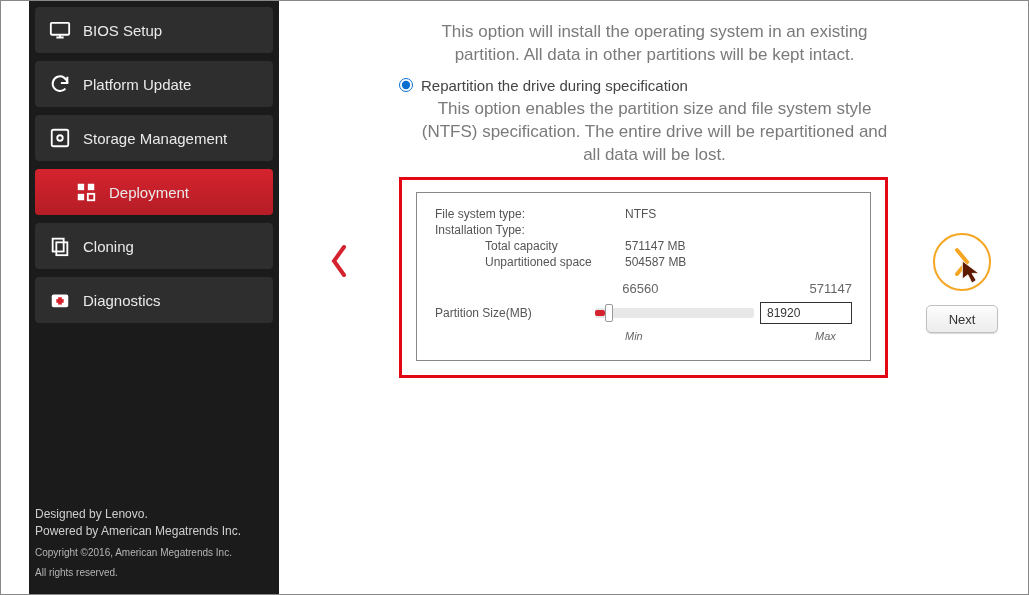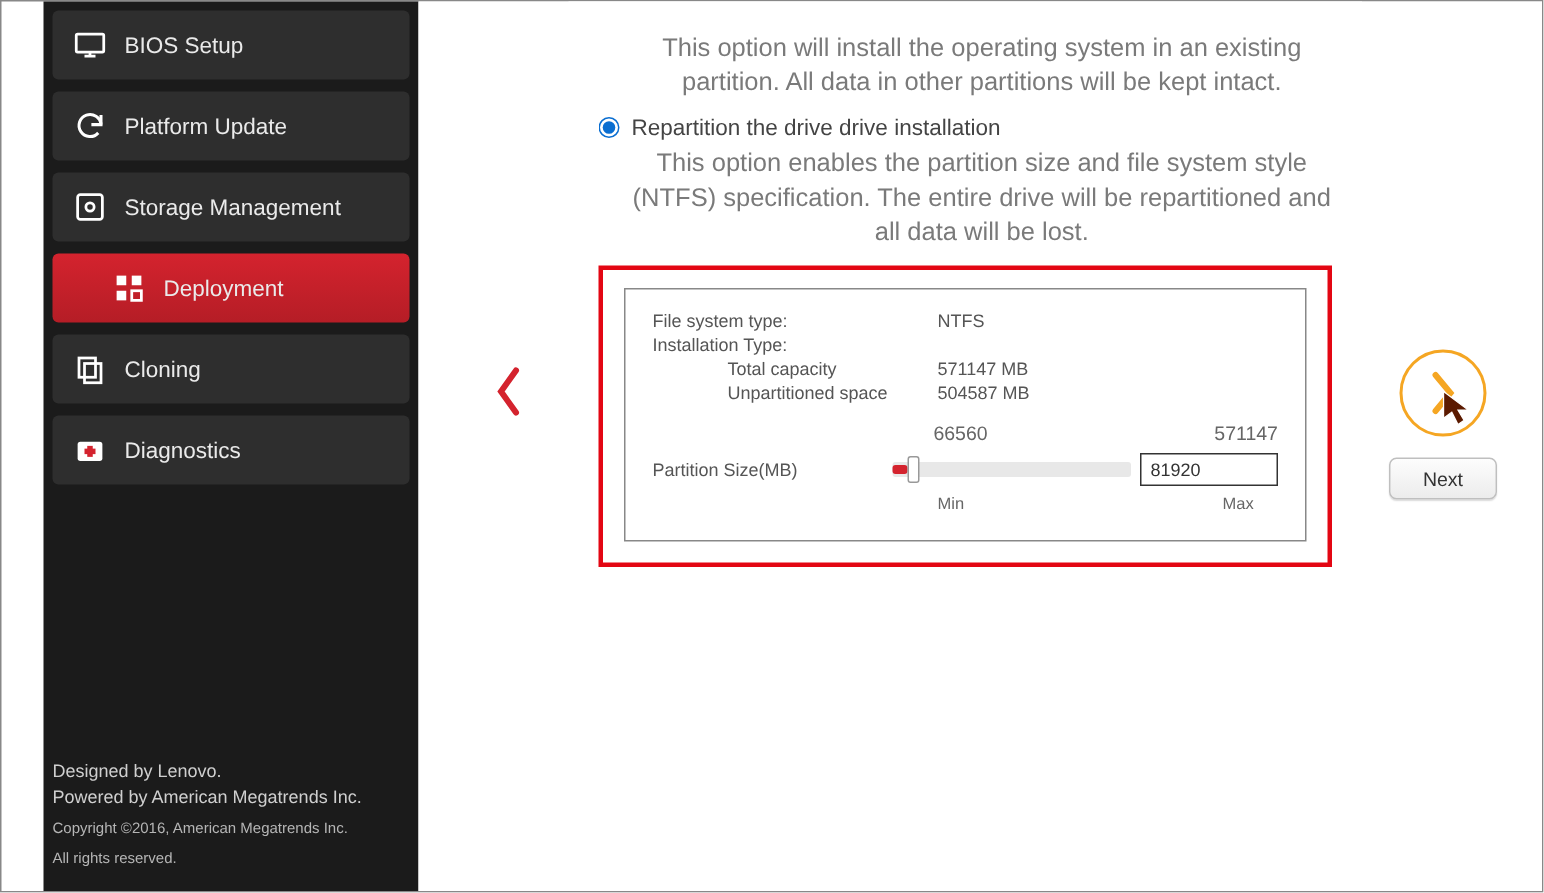--- a/index.html
+++ b/index.html
@@ -165,20 +165,21 @@
     font-size: 12px;
     padding: 0 6px;
     color: #333;
     background: #fff;
   }
   .minmax {
     display: flex;
     margin-top: 6px;
     font-size: 11px;
     color: #666;
+    font-style: italic;
   }
   .minmax .spacer { width: 190px; }
   .minmax .mn { width: 190px; }
   .minmax .mx { flex: 1; }
 
   .nav-left {
     position: absolute;
     left: 46px;
     top: 240px;
     width: 30px;
@@ -315,21 +316,21 @@
         <path d="M14 4 L4 18 L14 32"></path>
       </svg>
     </div>
 
     <div class="content">
       <div class="radio-group">
         <div class="radio-desc">This option will install the operating system in an existing partition. All data in other partitions will be kept intact.</div>
 
         <label class="radio-line">
           <input type="radio" name="pmode" checked="" style="">
-          <span class="radio-label">Repartition the drive drive installation</span>
+          <span class="radio-label">Repartition the drive during specification</span>
         </label>
         <div class="radio-desc">This option enables the partition size and file system style (NTFS) specification. The entire drive will be repartitioned and all data will be lost.</div>
       </div>
 
       <div class="highlight-box">
         <div class="partition-box">
           <div class="row">
             <div class="labcol">File system type:</div>
             <div class="valcol">NTFS</div>
           </div>

